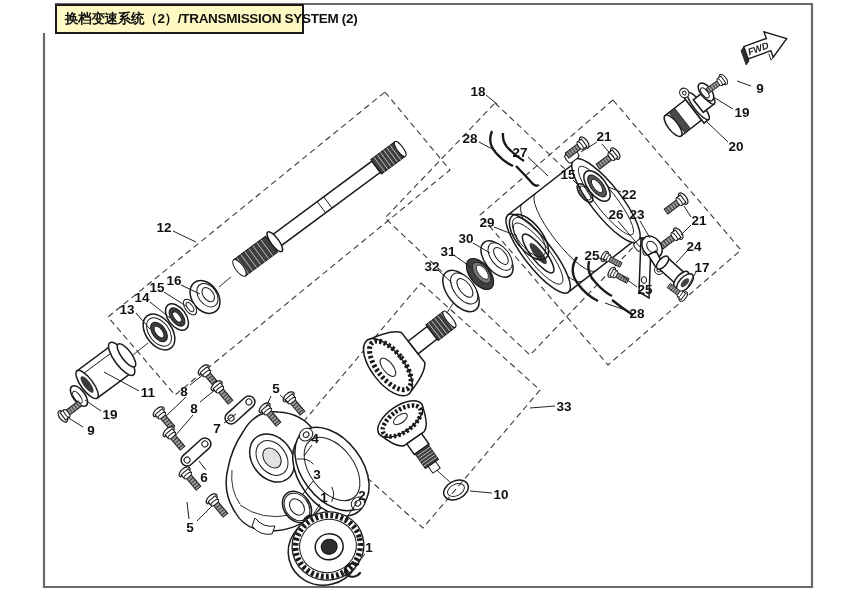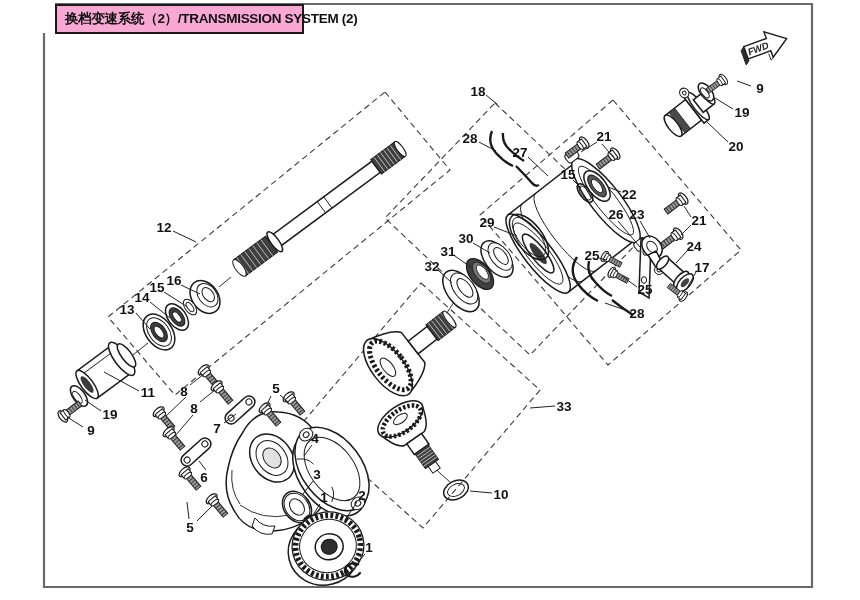--- a/index.html
+++ b/index.html
@@ -1,19 +1,19 @@
 <!DOCTYPE html>
 <html><head>
 <meta charset="utf-8">
 <style>
   html,body{margin:0;padding:0;background:#fff;}
   .stage{position:relative;width:860px;height:600px;background:#fff;overflow:hidden;
          font-family:"Liberation Sans",sans-serif;}
   .title-box{position:absolute;left:55px;top:4px;width:249px;height:30px;box-sizing:border-box;
-             border:2px solid #1a1a1a;background:#f9a8d4;display:flex;align-items:center;
+             border:2px solid #1a1a1a;background:#fef9c3;display:flex;align-items:center;
              padding-left:8px;font-weight:bold;font-size:13.5px;letter-spacing:-0.3px;color:#111;
              white-space:nowrap;z-index:3;}
   svg{position:absolute;left:0;top:0;}
   .ln{fill:none;stroke:#1a1a1a;stroke-width:1.5;}
   .thin{stroke-width:0.9;}
   .fw{fill:#ffffff;stroke:#1a1a1a;stroke-width:1.5;}
   .fw2{fill:#ffffff;stroke:#1a1a1a;stroke-width:1;}
   .dk{fill:#3f3f3f;stroke:#1a1a1a;stroke-width:1;}
   .dash{fill:none;stroke:#3a3a3a;stroke-width:1.1;stroke-dasharray:6 4;}
   .leader{stroke:#222;stroke-width:1;}

